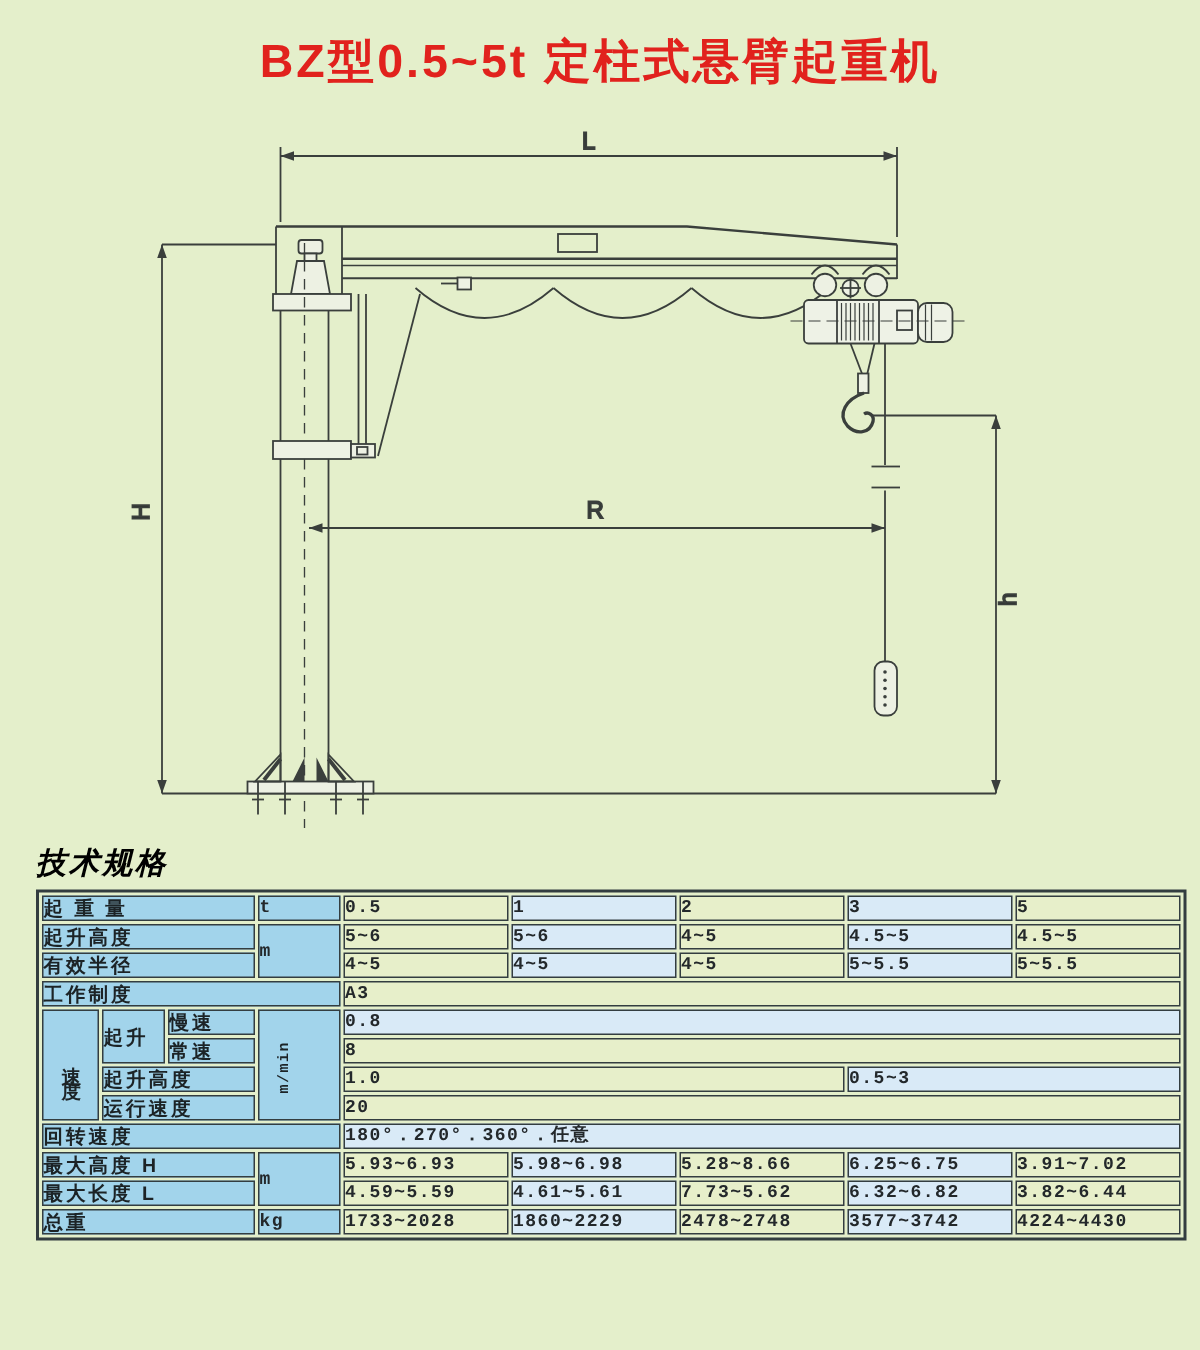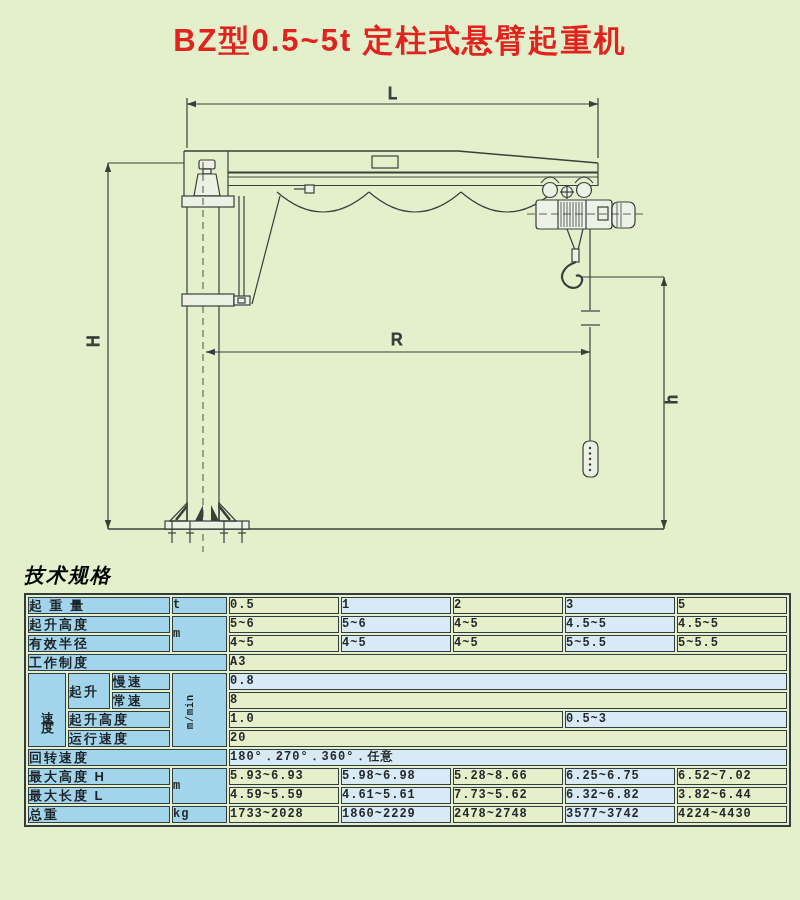--- a/index.html
+++ b/index.html
@@ -246,21 +246,21 @@
       <td class="lbl" colspan="4">回转速度</td>
       <td class="b v" colspan="5">180°．270°．360°．任意</td>
     </tr>
     <tr>
       <td class="lbl" colspan="3">最大高度 H</td>
       <td class="lbl v" rowspan="2">m</td>
       <td class="g v">5.93~6.93</td>
       <td class="b v">5.98~6.98</td>
       <td class="g v">5.28~8.66</td>
       <td class="b v">6.25~6.75</td>
-      <td class="g v">6.52~7.02</td>
+      <td class="g v">3.91~7.02</td>
     </tr>
     <tr>
       <td class="lbl" colspan="3">最大长度 L</td>
       <td class="g v">4.59~5.59</td>
       <td class="b v">4.61~5.61</td>
       <td class="g v">7.73~5.62</td>
       <td class="b v">6.32~6.82</td>
       <td class="g v">3.82~6.44</td>
     </tr>
     <tr>

